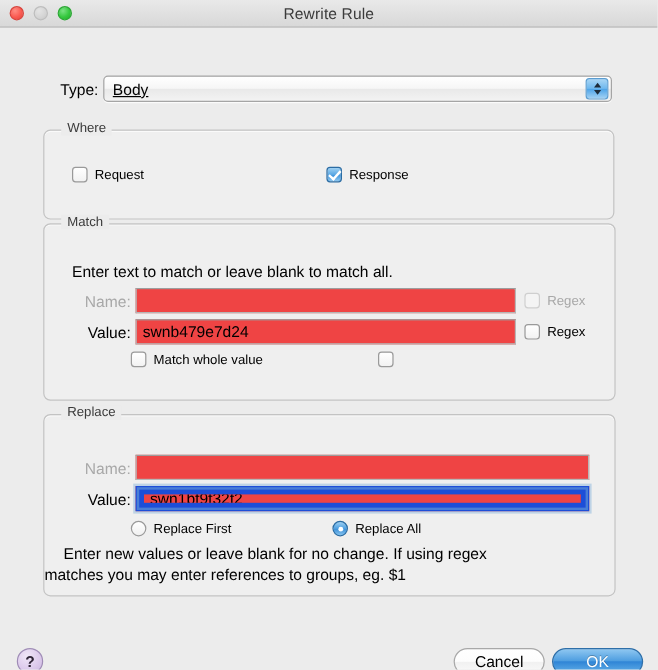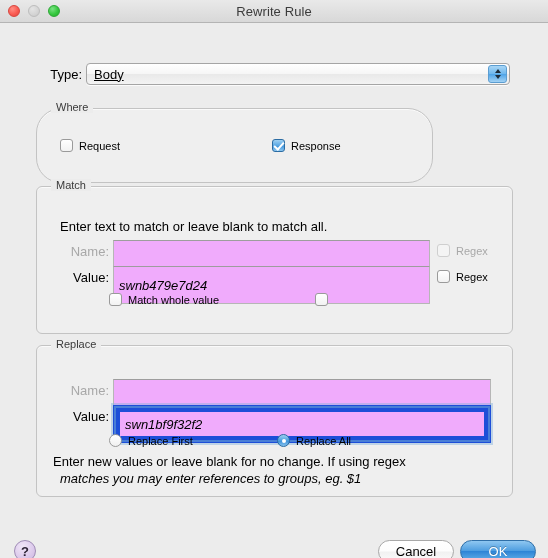--- a/index.html
+++ b/index.html
@@ -149,21 +149,21 @@
   .group-title {
     position: absolute;
     top: -8px;
     left: 14px;
     background: #ececec;
     padding: 0 5px;
     font-size: 11px;
     color: #3a3a3a;
   }
 
-  #group-where { left: 36px; top: 85px; width: 397px; height: 75px; border-radius: 25px; }
+  #group-where { left: 36px; top: 85px; width: 476px; height: 75px; }
   #group-match { left: 36px; top: 163px; width: 477px; height: 148px; }
   #group-replace { left: 36px; top: 322px; width: 477px; height: 152px; }
 
   
   .check-row {
     position: absolute;
     display: flex;
     align-items: center;
     gap: 6px;
   }
@@ -235,32 +235,31 @@
     position: absolute;
     font-size: 13px;
     text-align: right;
     color: #000;
   }
   .field-label.disabled { color: #a8a8a8; }
 
   .tfield {
     position: absolute;
     box-sizing: border-box;
-    height: 38px;
-    background: #f0abfc;
+    height: 21px;
+    background: #ef4444;
     border: 1px solid #b6b6b6;
     border-top-color: #9d9d9d;
     font-size: 13px;
     color: #000;
     display: flex;
     align-items: center;
     padding-left: 5px;
     overflow: hidden;
     white-space: nowrap;
-    font-style: italic;
   }
   .tfield.focused {
     border: 7px solid #1d4ed8;
     outline: 2px solid rgba(110,165,214,0.55);
     outline-offset: -3px;
     box-shadow: 0 0 0 2px rgba(130,178,220,0.45);
   }
 
   .helper {
     position: absolute;
@@ -399,21 +398,21 @@
         <span class="radio"></span>
         <span class="clabel">Replace First</span>
       </div>
 
       <div class="check-row" style="left:240px; top:88px;">
         <span class="radio selected"></span>
         <span class="clabel">Replace All</span>
       </div>
 
       <div class="helper" style="left:16px; top:107px;">Enter new values or leave blank for no change. If using regex</div>
-      <div class="helper" style="left:23px; top:124px;font-style:italic;">matches you may enter references to groups, eg. $1</div>
+      <div class="helper" style="left:0; top:124px;">matches you may enter references to groups, eg. $1</div>
     </div>
 
     <div class="help-btn">?</div>
     <div class="btn cancel">Cancel</div>
     <div class="btn ok">OK</div>
 
   </div>
 </div>
 
 </body></html>

